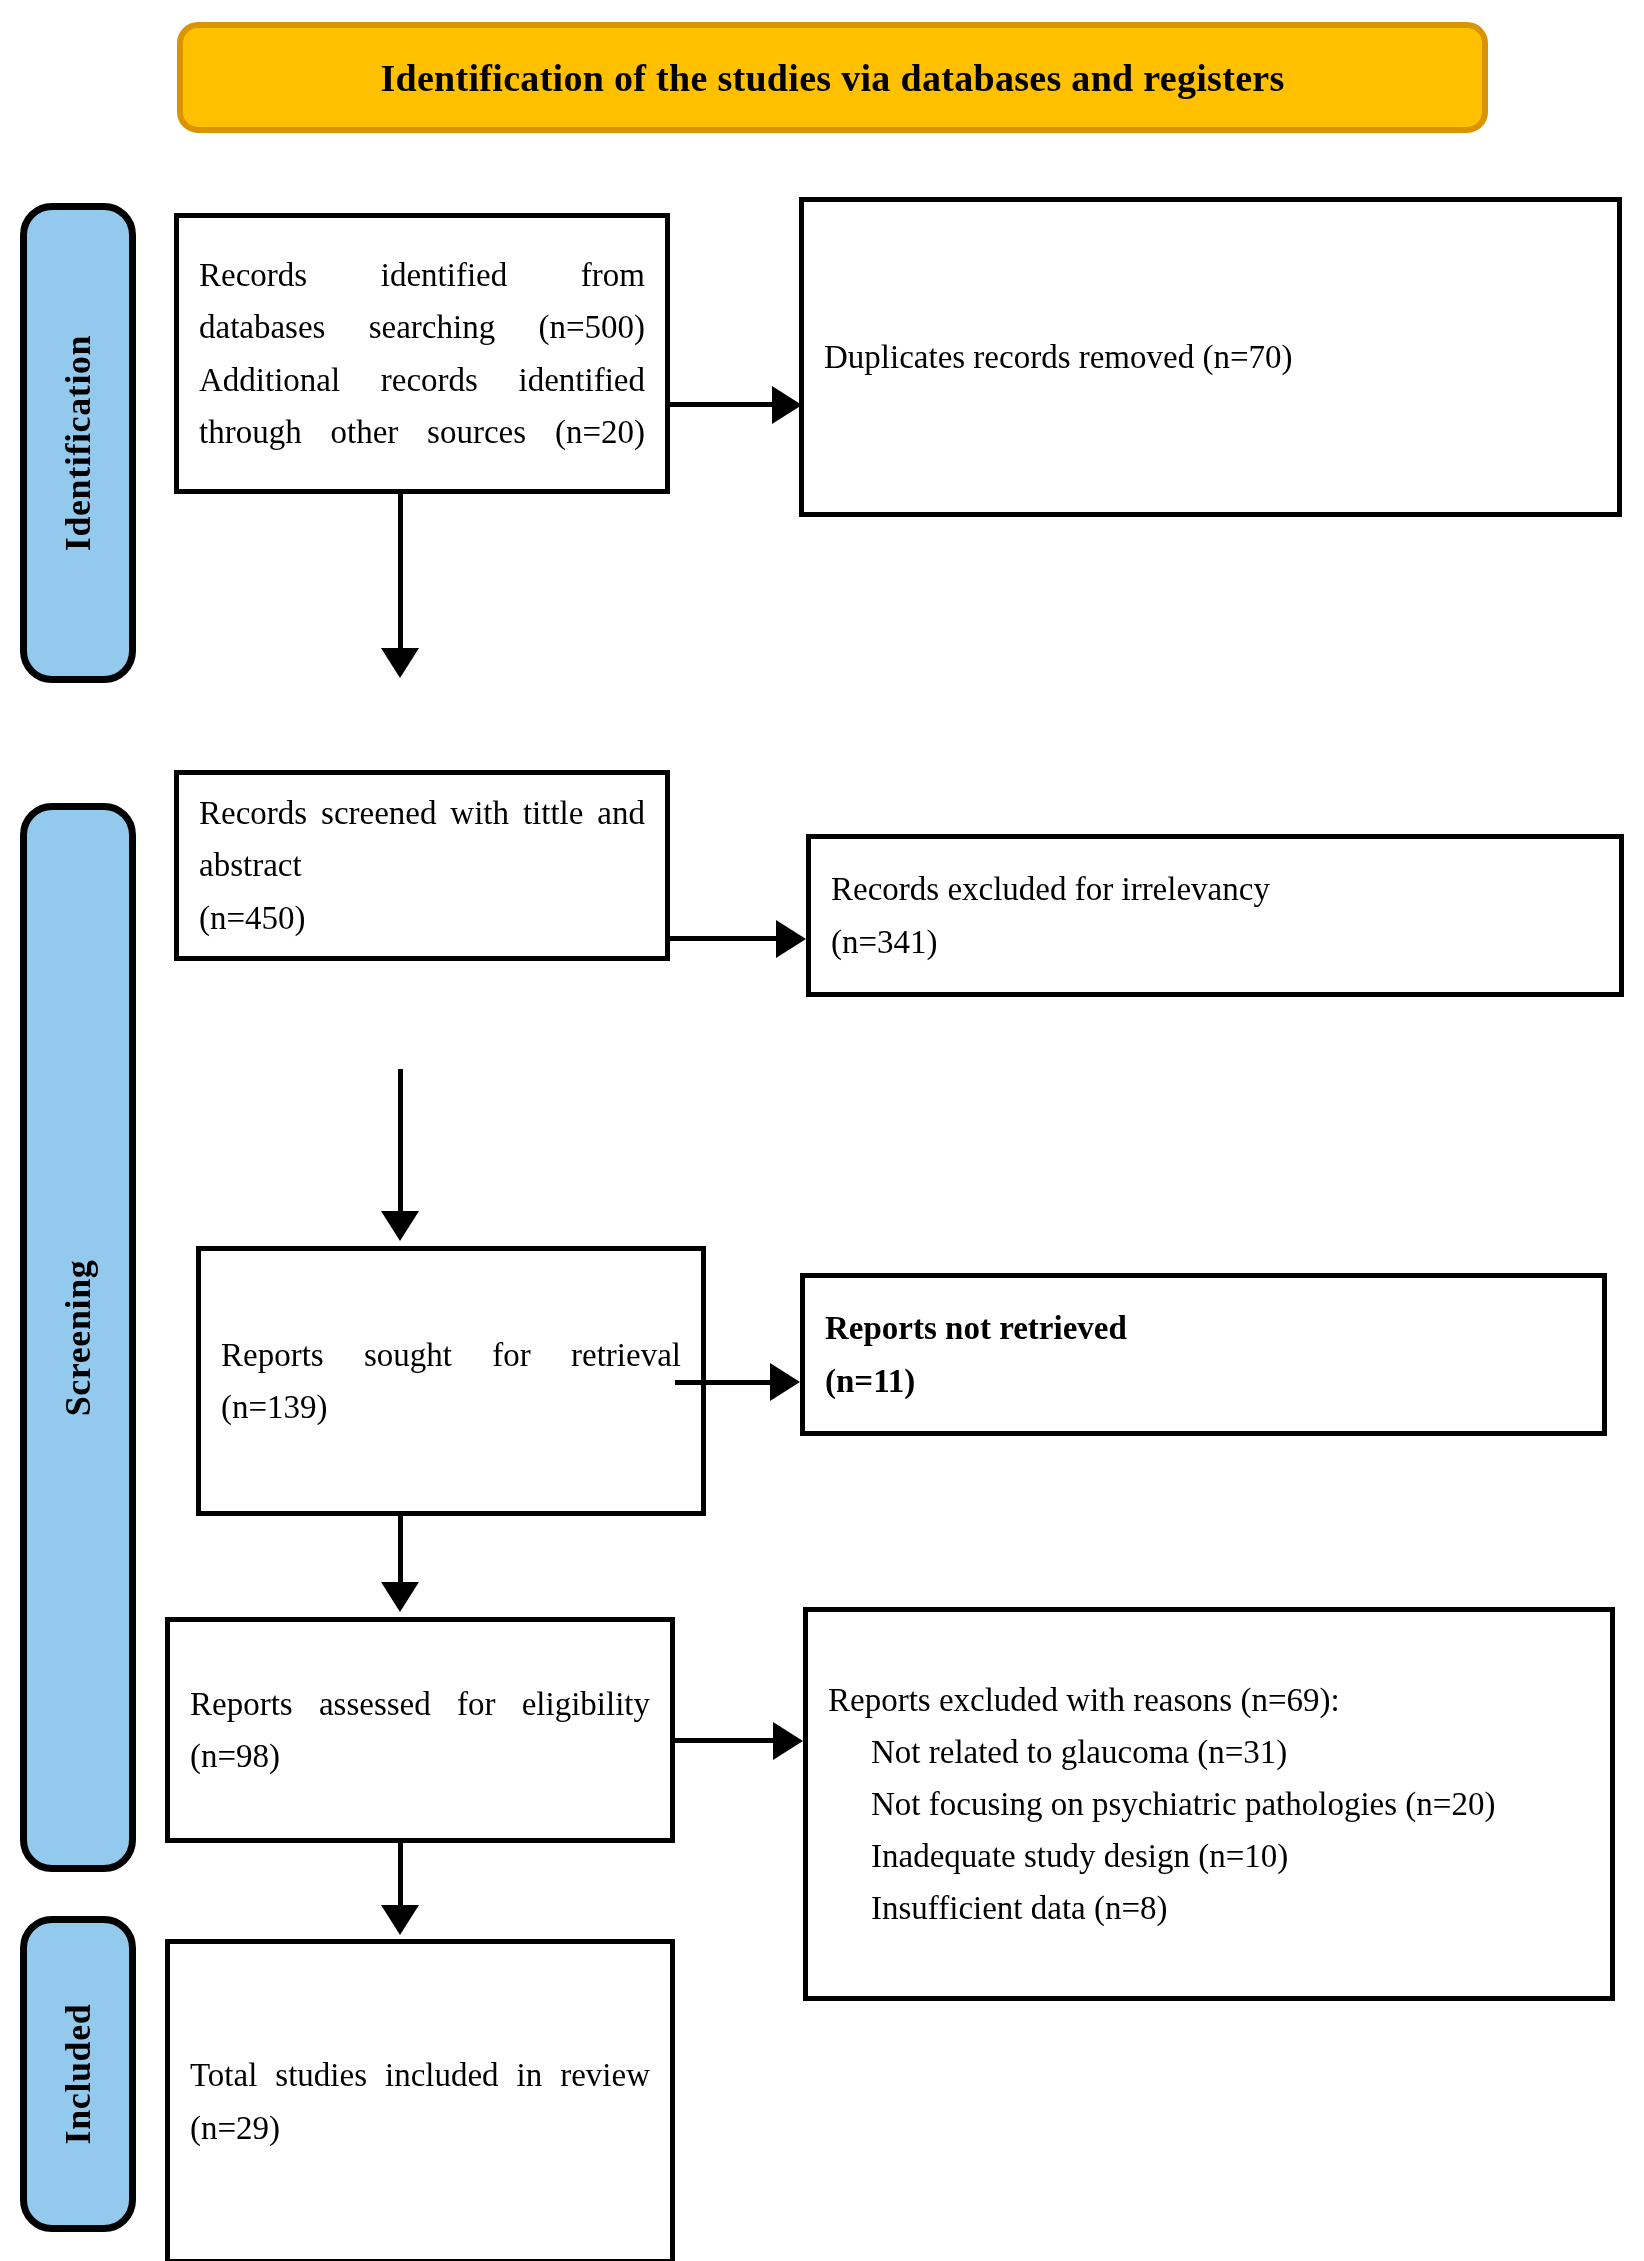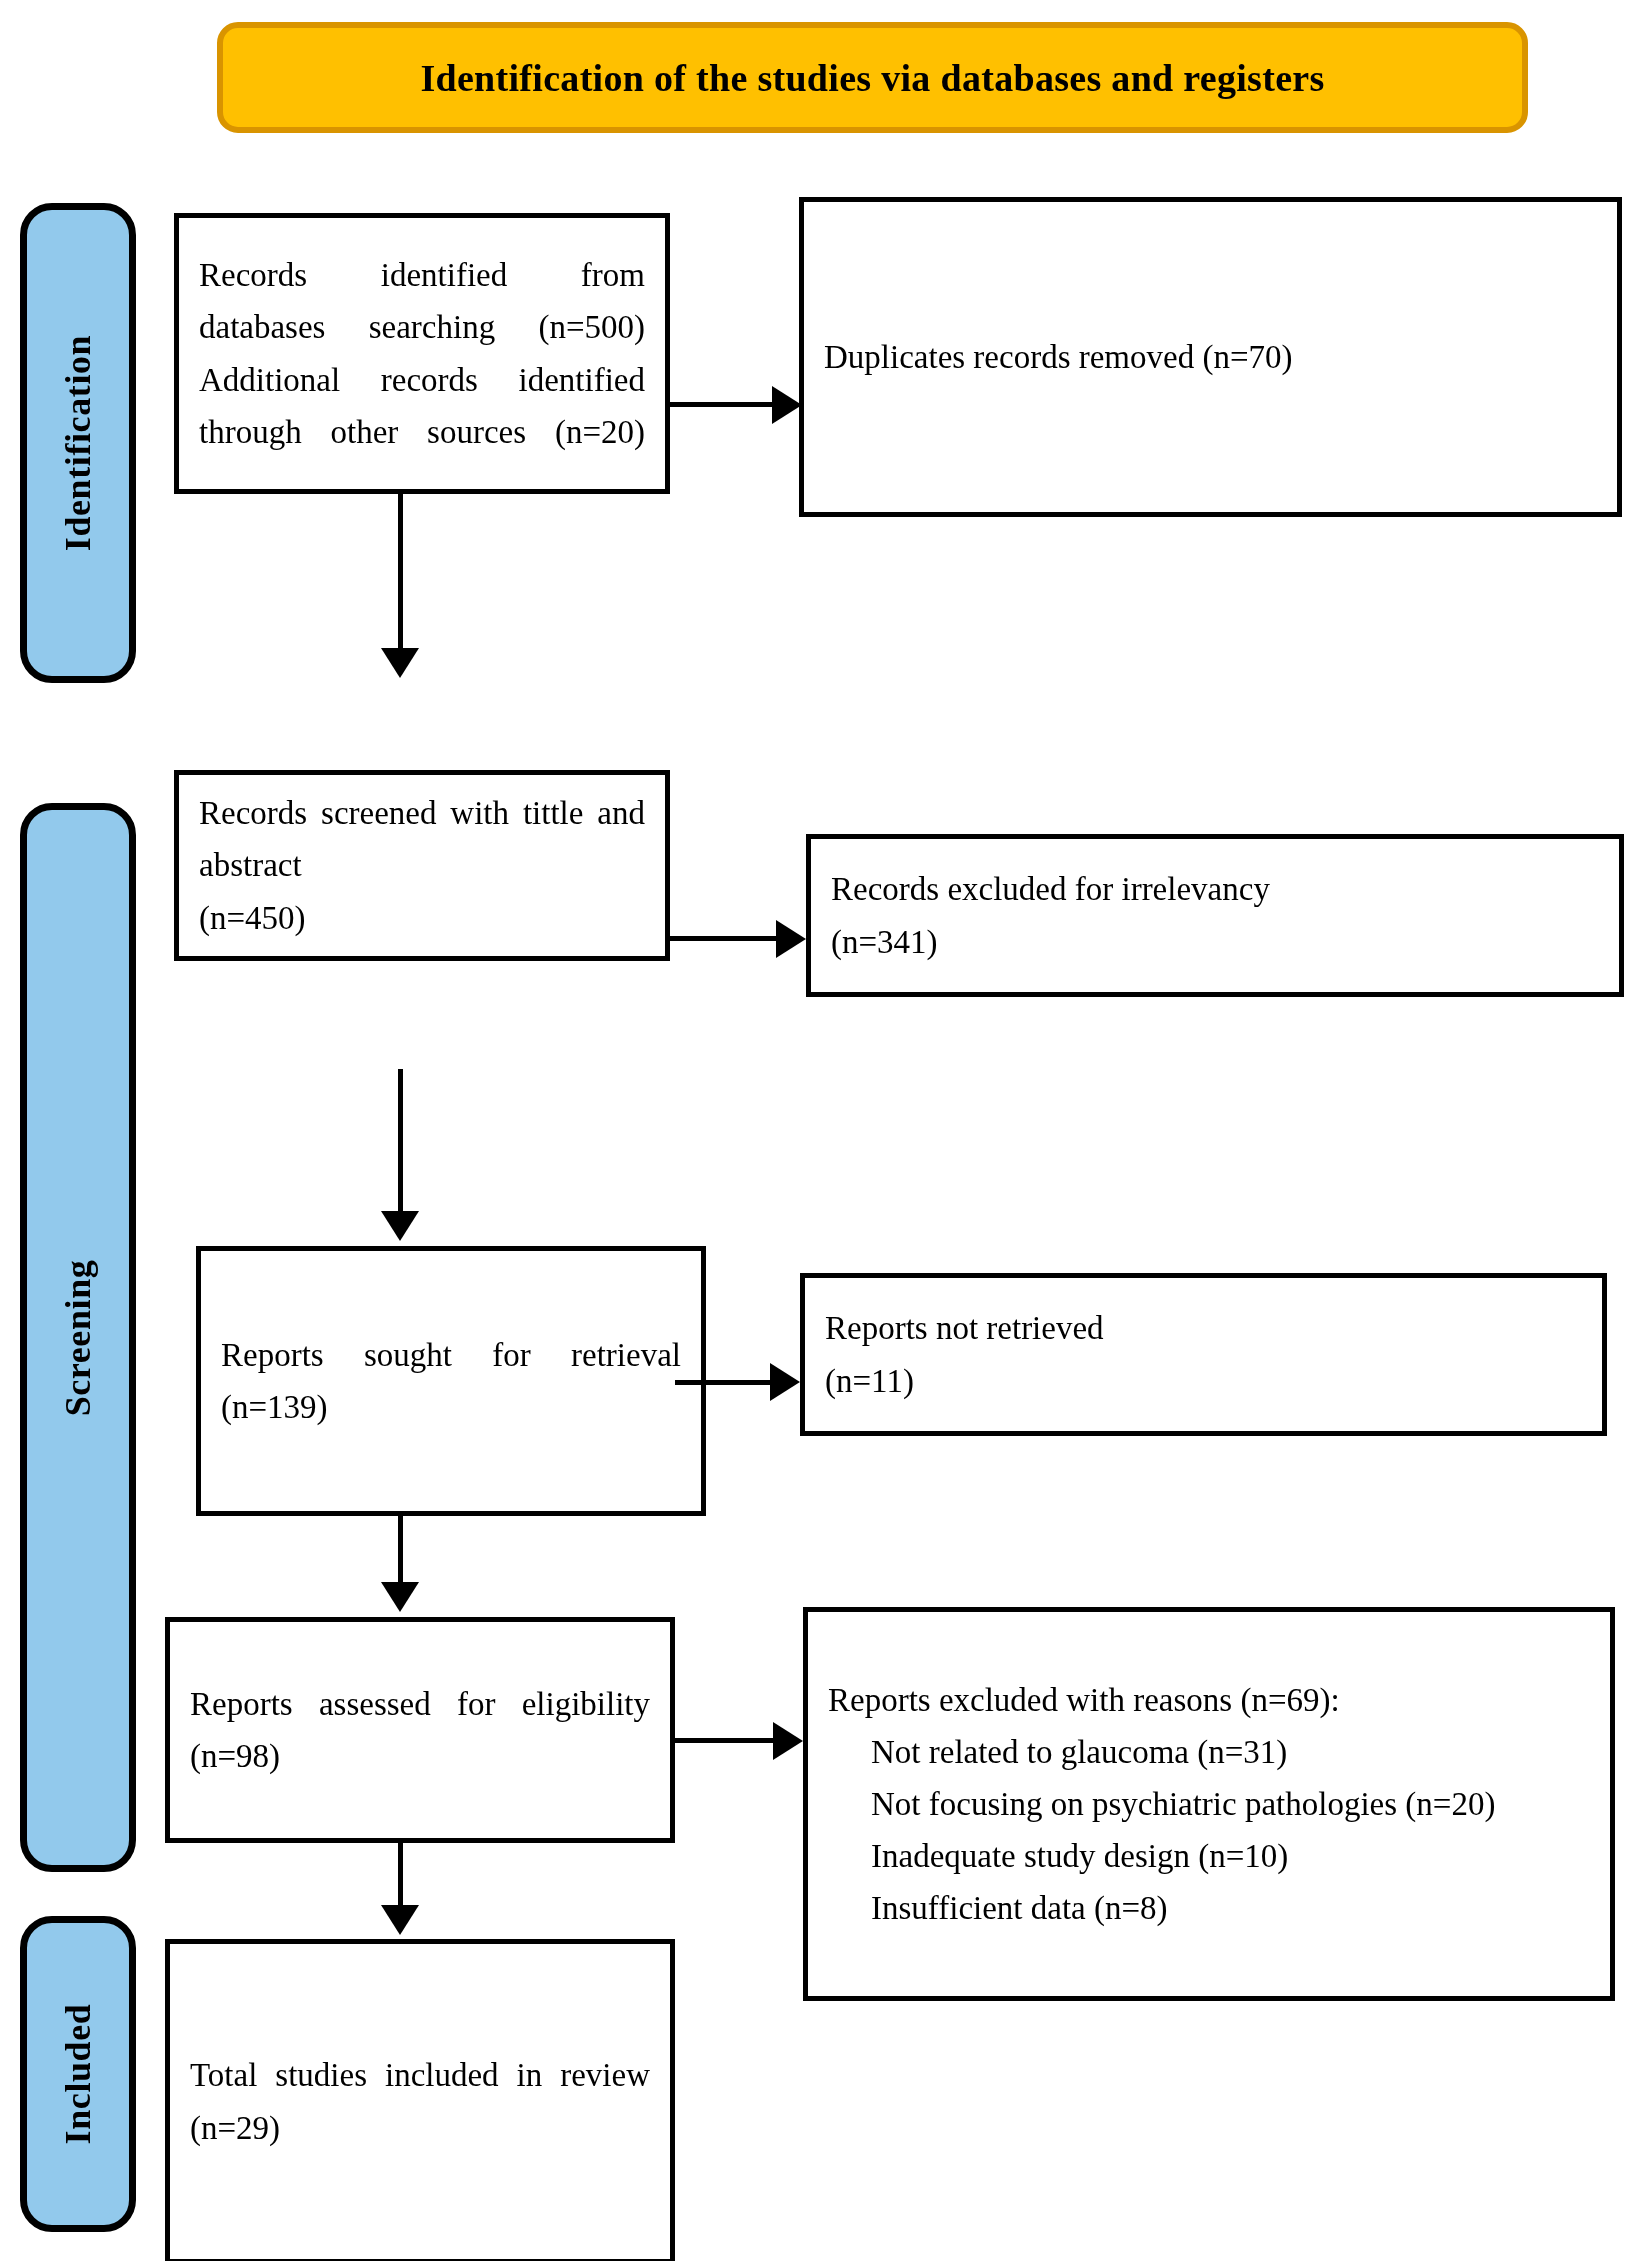--- a/index.html
+++ b/index.html
@@ -22,21 +22,20 @@
     top: 22px;
     width: 1311px;
     height: 111px;
     background: #FFC000;
     border: 6.4px solid #D99400;
     border-radius: 21px;
     box-sizing: border-box;
     display: flex;
     align-items: center;
     justify-content: center;
-    margin-left: 40px;
   }
   .banner-title {
     font-size: 38px;
     font-weight: bold;
     color: #000000;
     letter-spacing: 0.3px;
     text-align: center;
     white-space: nowrap;
   }
 
@@ -90,21 +89,21 @@
   
   .box-l1 { left: 174px; top: 213px;  width: 496px; height: 281px; }
   .box-l2 { left: 174px; top: 770px; width: 496px; height: 191px; }
   .box-l3 { left: 165px; top: 1246px; width: 510px; height: 270px; margin-left: 31px; }
   .box-l4 { left: 165px; top: 1617px; width: 510px; height: 226px; }
   .box-l5 { left: 165px; top: 1939px; width: 510px; height: 325px; }
 
   
   .box-r1 { left: 799px; top: 197px;  width: 823px; height: 320px; }
   .box-r2 { left: 806px; top: 834px; width: 818px; height: 163px; }
-  .box-r3 { left: 800px; top: 1273px; width: 807px; height: 163px; }
+  .box-r3 { left: 800px; top: 1273px; width: 807px; height: 163px; font-weight: bold; }
   .box-r4 { left: 803px; top: 1607px; width: 812px; height: 394px; }
 
   
   .h-line {
     position: absolute;
     height: 5.2px;
     background: #000000;
   }
   .h-arrow {
     position: absolute;

